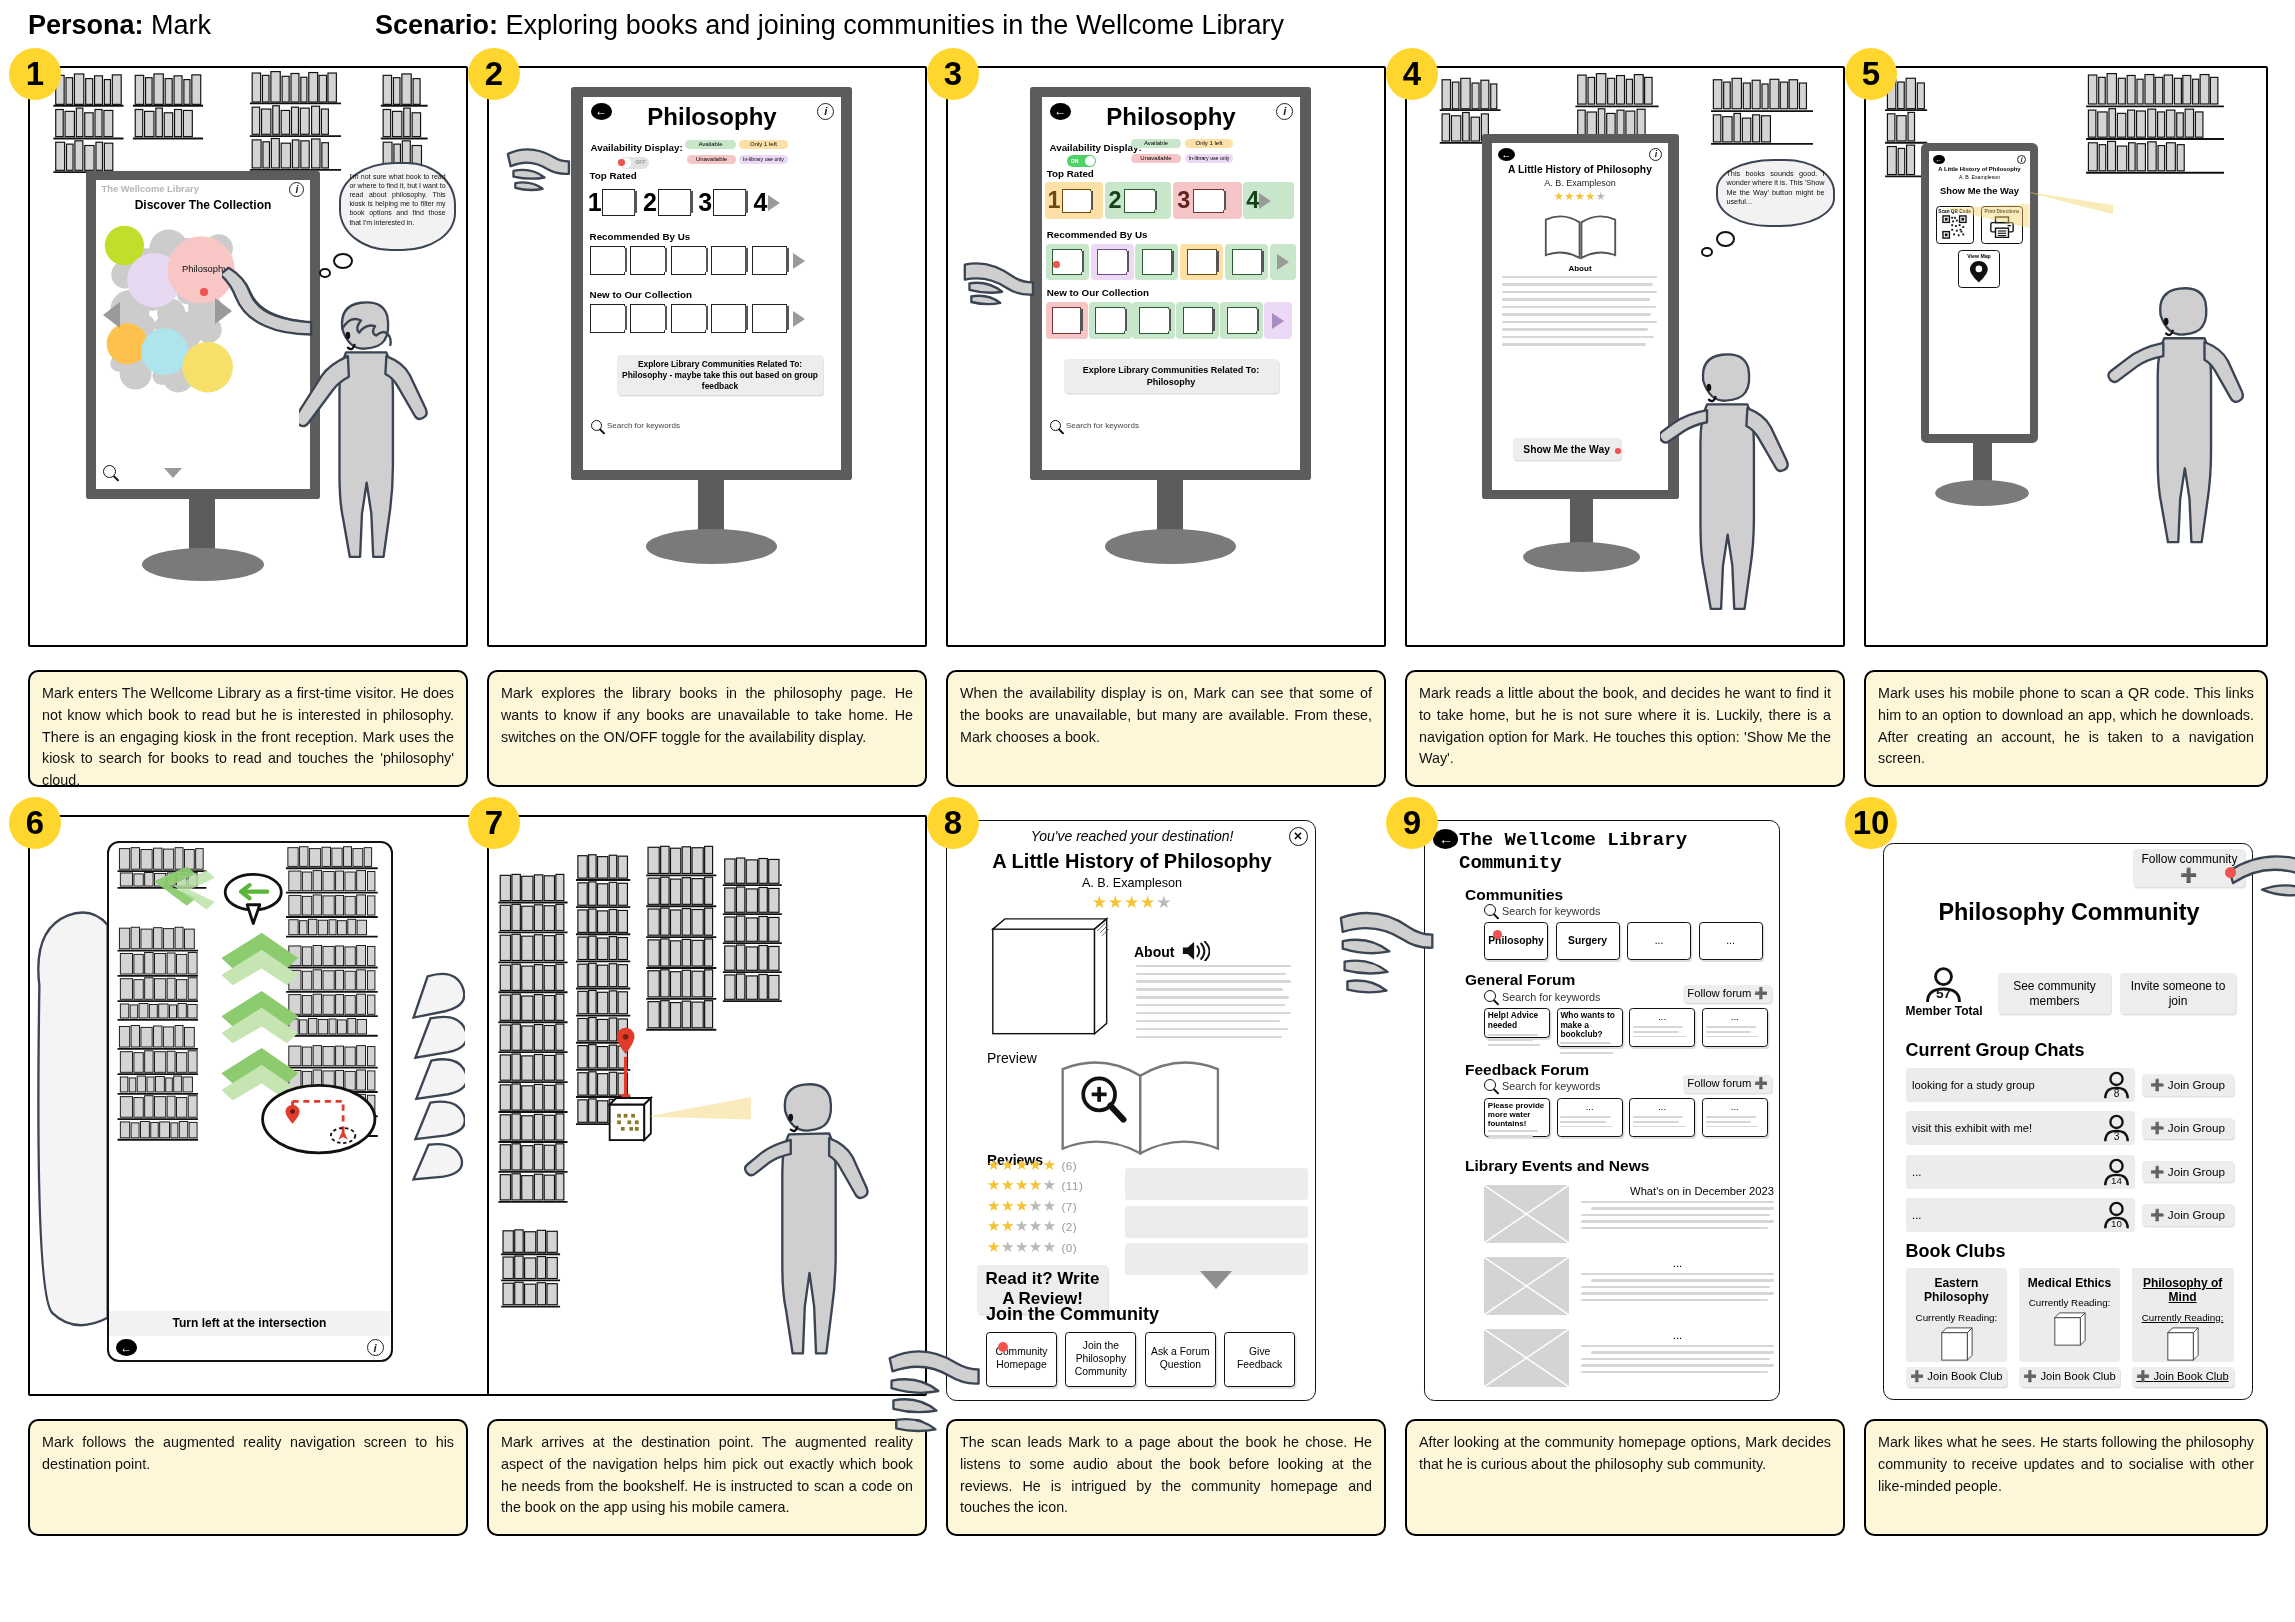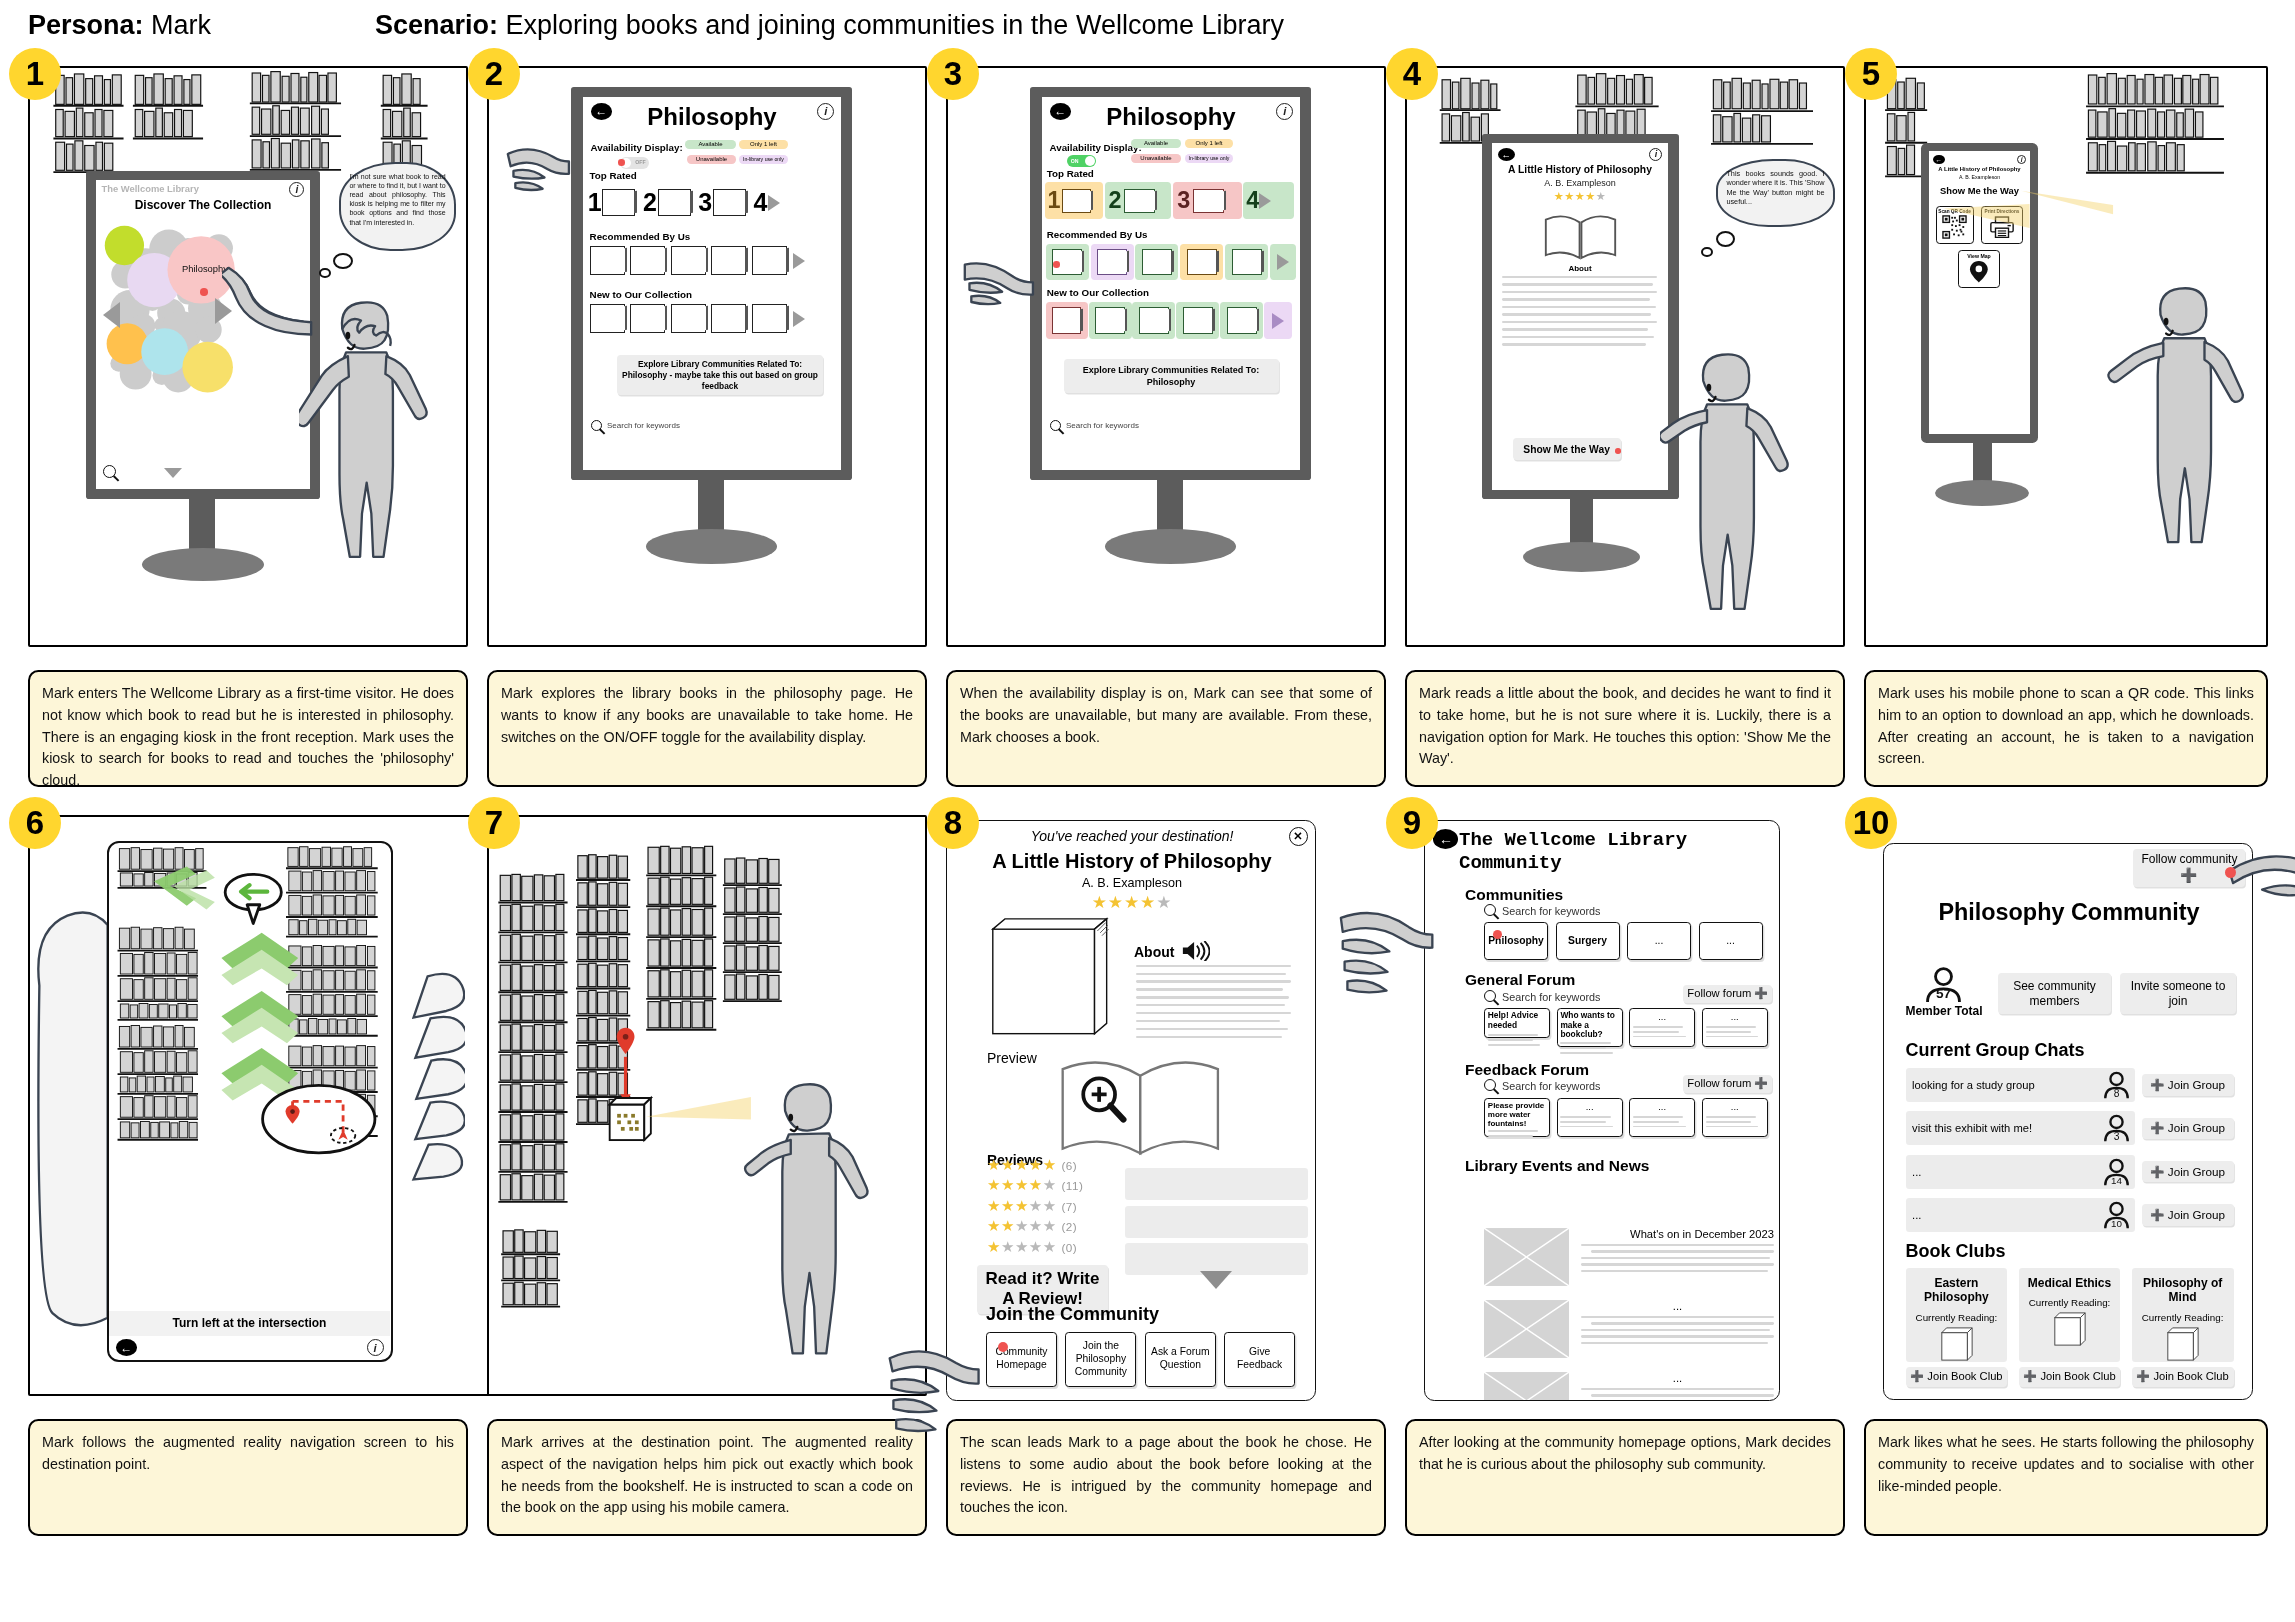--- a/index.html
+++ b/index.html
@@ -1398,21 +1398,21 @@
           <div class="grayline" style="margin-top:1.9px;width:86%;height:1.9px;"></div><div class="grayline" style="margin-top:2.8px;width:78%;height:1.9px;"></div></div>
         <div class="obtn" style="width:66px;height:39px;padding:2.3px 2.8px;font-size:9.4px;"><span>...</span>
           <div class="grayline" style="margin-top:4.2px;width:86%;height:1.9px;"></div><div class="grayline" style="margin-top:2.8px;width:78%;height:1.9px;"></div><div class="grayline" style="margin-top:2.8px;width:90%;height:1.9px;"></div></div>
         <div class="obtn" style="width:66px;height:39px;padding:2.3px 2.8px;font-size:9.4px;"><span>...</span>
           <div class="grayline" style="margin-top:4.2px;width:86%;height:1.9px;"></div><div class="grayline" style="margin-top:2.8px;width:78%;height:1.9px;"></div><div class="grayline" style="margin-top:2.8px;width:90%;height:1.9px;"></div></div>
         <div class="obtn" style="width:66px;height:39px;padding:2.3px 2.8px;font-size:9.4px;"><span>...</span>
           <div class="grayline" style="margin-top:4.2px;width:86%;height:1.9px;"></div><div class="grayline" style="margin-top:2.8px;width:78%;height:1.9px;"></div><div class="grayline" style="margin-top:2.8px;width:90%;height:1.9px;"></div></div>
       </div>
 
       <div class="abs" style="left:40px;top:336px;font-size:15.5px;font-weight:bold;">Library Events and News</div>
-      <div class="abs" style="left:59px;top:364px;width:290px;margin-top:43px;">
+      <div class="abs" style="left:59px;top:364px;width:290px;">
         <div style="display:flex;gap:12px;margin-bottom:14px;">
           <svg width="85" height="58" viewBox="0 0 182 124">
             <rect x="0" y="0" width="182" height="124" fill="#d4d4d4"></rect>
               <line x1="0" y1="0" x2="182" y2="124" stroke="#fff" stroke-width="3"></line>
               <line x1="182" y1="0" x2="0" y2="124" stroke="#fff" stroke-width="3"></line>
           </svg>
           <div style="flex:1;">
             <div style="font-size:11.2px;text-align:right;">What's on in December 2023</div>
             <div class="grayline" style="margin-top:4.2px;width:100%;"></div>
               <div class="grayline" style="margin-top:4.2px;width:95%;margin-left:5%;"></div>
@@ -1544,21 +1544,21 @@
             <div style="font-size:12px;font-weight:bold;line-height:1.2;">Medical Ethics</div>
             <div style="font-size:9.8px;margin-top:7.5px;">Currently Reading:</div>
             <svg width="37" height="36" style="margin-top:2.8px;" viewBox="0 0 78 76">
               <rect x="8" y="14" width="54" height="58" fill="#fff" stroke="#444" stroke-width="2"></rect>
               <path d="M8 14 L18 4 L72 4 L62 14 z" fill="#fff" stroke="#444" stroke-width="2"></path>
               <path d="M62 14 L72 4 L72 62 L62 72 z" fill="#fff" stroke="#444" stroke-width="2"></path>
             </svg>
           </div>
           <div class="sbtn" style="margin-top:4.7px;padding:3.7px 1.9px;font-size:11.2px;font-weight:normal;"><span style="font-weight:bold;">➕</span> <span>Join Book Club</span></div>
         </div>
-        <div style="flex:1;">
+        <div style="flex:1;text-decoration:underline;">
           <div class="graybox" style="height:94px;padding-top:7.5px;text-align:center;">
             <div style="font-size:12px;font-weight:bold;line-height:1.2;">Philosophy of Mind</div>
             <div style="font-size:9.8px;margin-top:7.5px;">Currently Reading:</div>
             <svg width="37" height="36" style="margin-top:2.8px;" viewBox="0 0 78 76">
               <rect x="8" y="14" width="54" height="58" fill="#fff" stroke="#444" stroke-width="2"></rect>
               <path d="M8 14 L18 4 L72 4 L62 14 z" fill="#fff" stroke="#444" stroke-width="2"></path>
               <path d="M62 14 L72 4 L72 62 L62 72 z" fill="#fff" stroke="#444" stroke-width="2"></path>
             </svg>
           </div>
           <div class="sbtn" style="margin-top:4.7px;padding:3.7px 1.9px;font-size:11.2px;font-weight:normal;"><span style="font-weight:bold;">➕</span> <span>Join Book Club</span></div>

